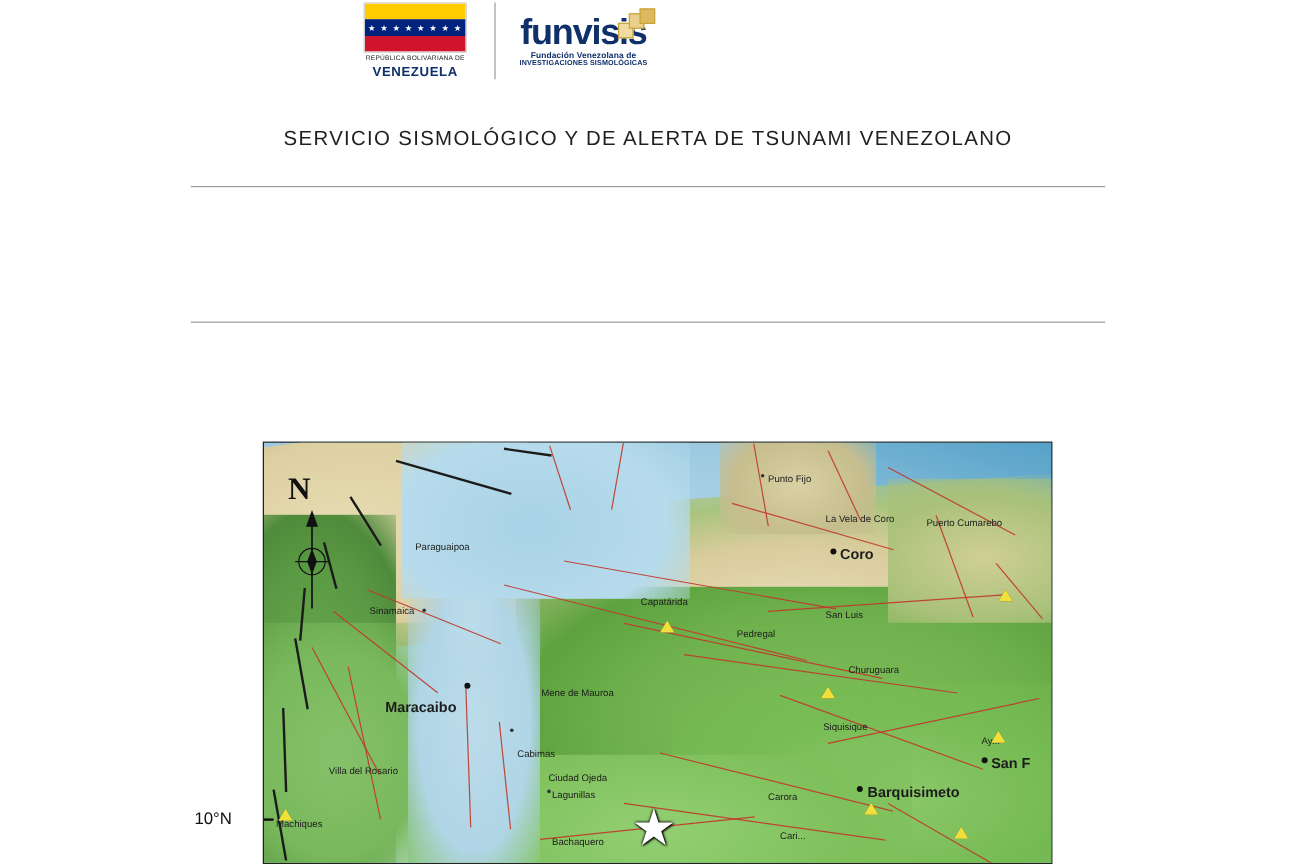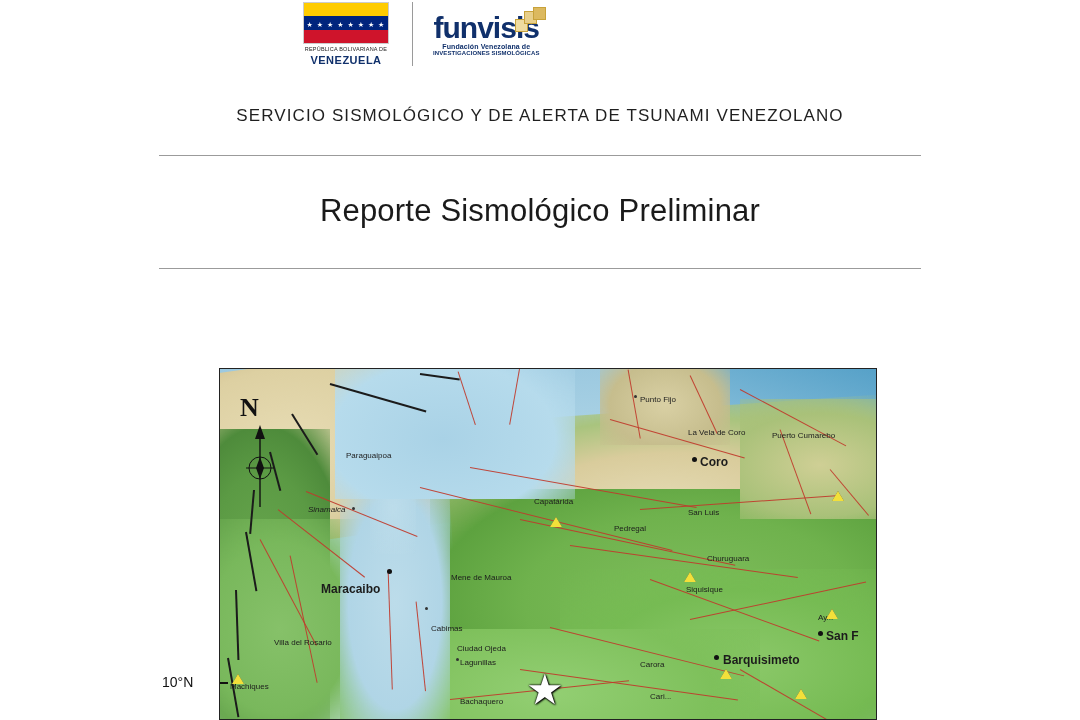--- a/index.html
+++ b/index.html
@@ -326,21 +326,20 @@
         <div class="funvisis-word">funvisis</div>
         <div class="funvisis-sub1">Fundación Venezolana de</div>
         <div class="funvisis-sub2">INVESTIGACIONES SISMOLÓGICAS</div>
       </div>
 
     </div>
   </div>
 
   <div class="org-line">SERVICIO SISMOLÓGICO Y DE ALERTA DE TSUNAMI VENEZOLANO</div>
   <div class="rule rule-top"></div>
-  <div class="doc-title">Reporte Sismológico Preliminar</div>
   <div class="rule rule-bottom"></div>
 
   <div class="map-wrap">
     <div class="map-canvas">
 
       <div class="sea"></div>
       <div class="sea-deep"></div>
 
       <div class="blob" style="left:-20px; top:-10px; width:250px; height:180px;
                   background: radial-gradient(ellipse at 35% 45%, #e7dcb4 0%, #ddd0a2 55%, #cfc091 75%, rgba(207,192,145,0) 100%);
@@ -436,28 +435,28 @@
       <div class="city-dot sm" style="left:414px; top:26px;"></div>
       <div class="city-dot sm" style="left:132px; top:138px;"></div>
       <div class="city-dot sm" style="left:205px; top:238px;"></div>
       <div class="city-dot sm" style="left:236px; top:289px;"></div>
 
       <div class="label" style="left:420px; top:26px;">Punto Fijo</div>
       <div class="label" style="left:468px; top:59px;">La Vela de Coro</div>
       <div class="label" style="left:552px; top:62px;">Puerto Cumarebo</div>
       <div class="label big" style="left:480px; top:86px;">Coro</div>
       <div class="label" style="left:126px; top:82px;">Paraguaipoa</div>
-      <div class="label" style="left:88px;  top:136px;font-style:italic;">Sinamaica</div>
+      <div class="label" style="left:88px;  top:136px;">Sinamaica</div>
       <div class="label" style="left:314px; top:128px;">Capatárida</div>
       <div class="label" style="left:468px; top:139px;">San Luis</div>
       <div class="label" style="left:394px; top:155px;">Pedregal</div>
       <div class="label big" style="left:101px; top:197px;margin-top:16px;">Maracaibo</div>
       <div class="label" style="left:231px; top:204px;">Mene de Mauroa</div>
       <div class="label" style="left:487px; top:185px;">Churuguara</div>
-      <div class="label" style="left:466px; top:216px;">Siquisique</div>
+      <div class="label" style="left:466px; top:232px;">Siquisique</div>
       <div class="label" style="left:211px; top:255px;">Cabimas</div>
       <div class="label" style="left:54px;  top:269px;">Villa del Rosario</div>
       <div class="label" style="left:237px; top:275px;">Ciudad Ojeda</div>
       <div class="label" style="left:240px; top:289px;">Lagunillas</div>
       <div class="label" style="left:420px; top:291px;">Carora</div>
       <div class="label big" style="left:503px; top:284px;">Barquisimeto</div>
       <div class="label big" style="left:606px; top:260px;">San F</div>
       <div class="label" style="left:10px;  top:313px;">Machiques</div>
       <div class="label" style="left:228px; top:328px;padding-left:12px;">Bachaquero</div>
       <div class="label" style="left:598px; top:244px;">Ay...</div>

